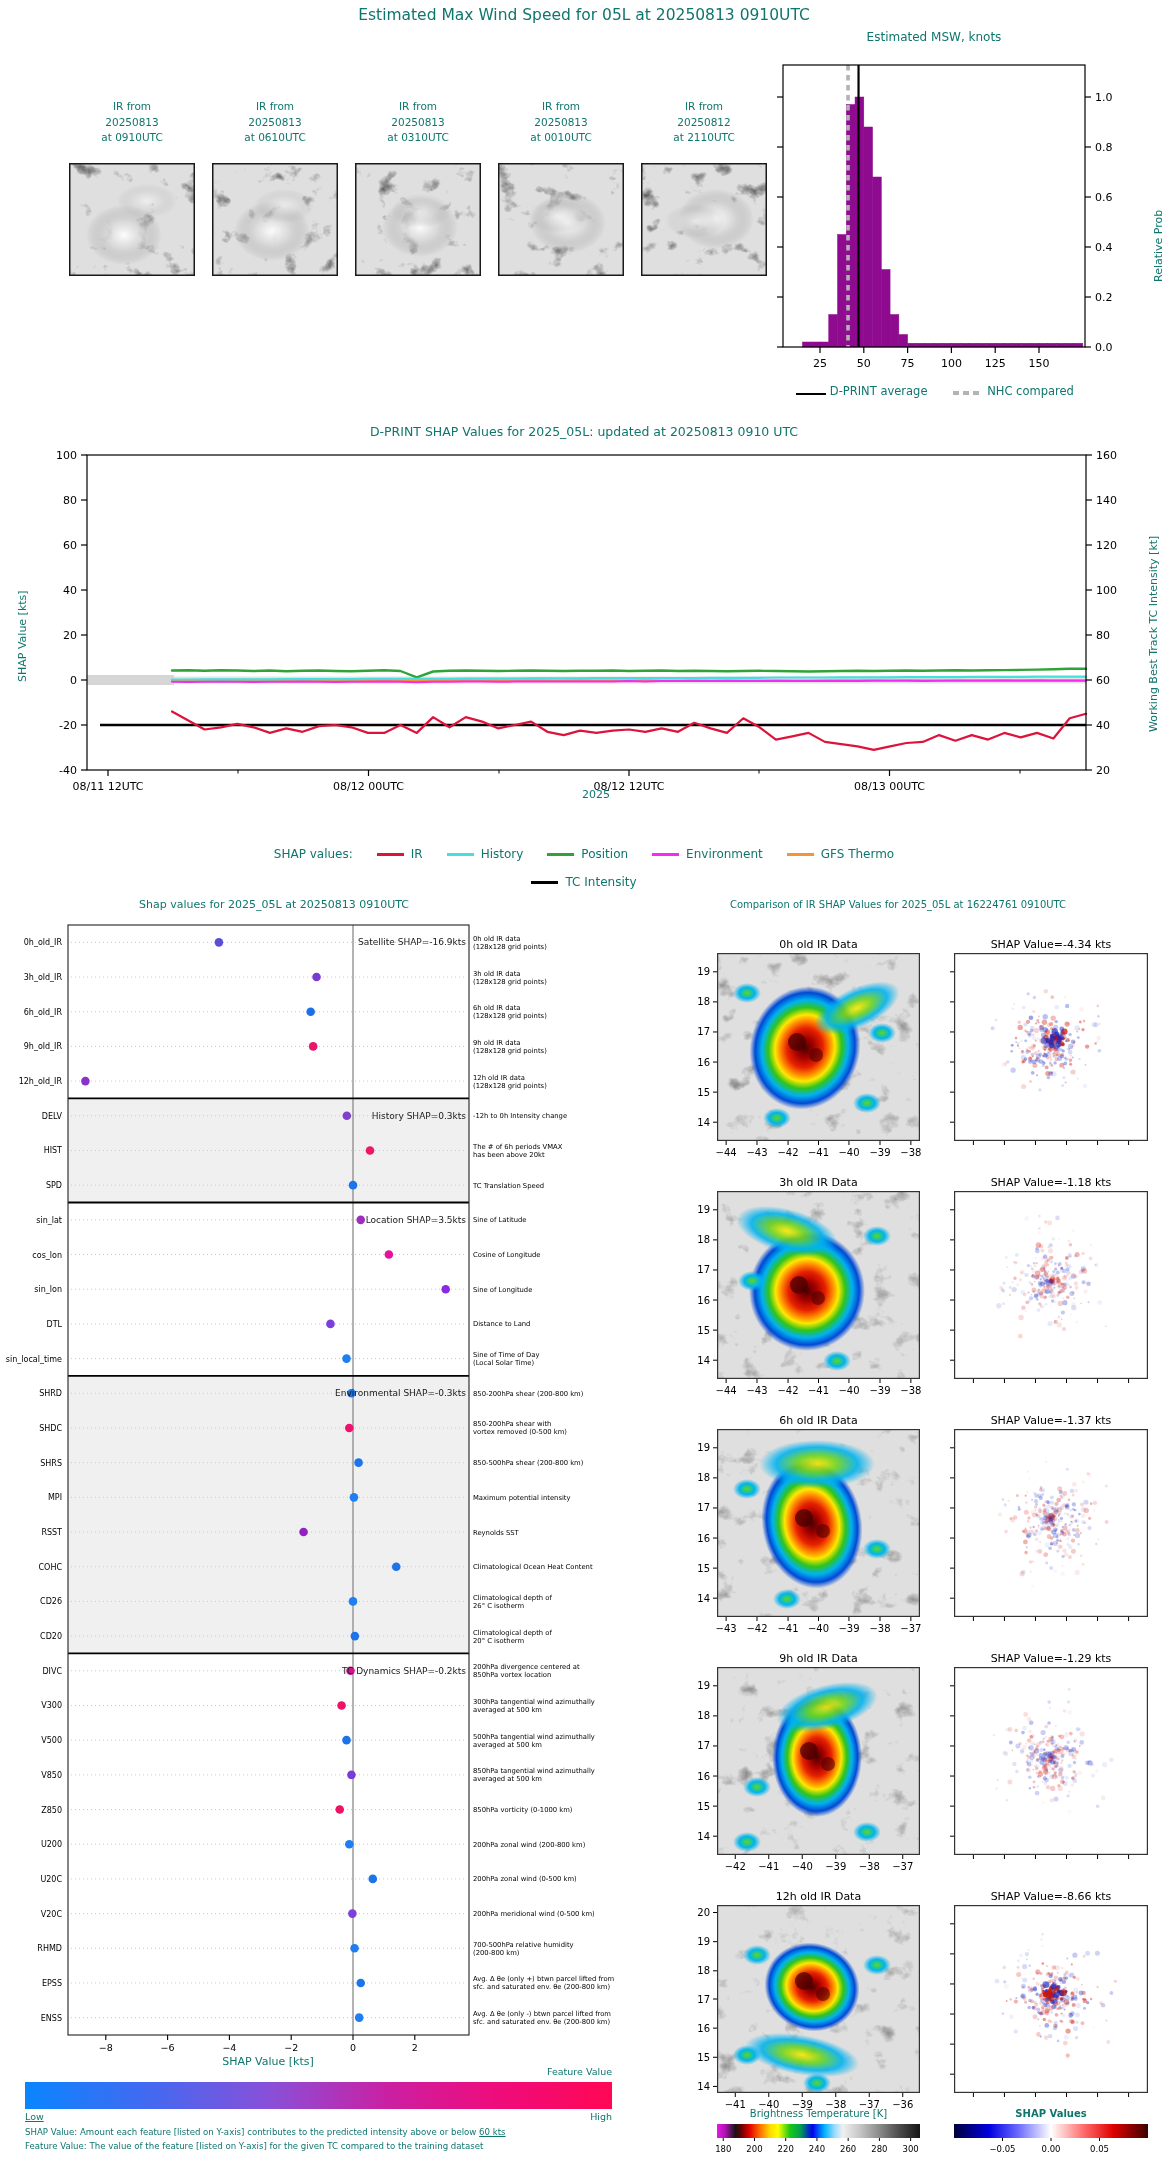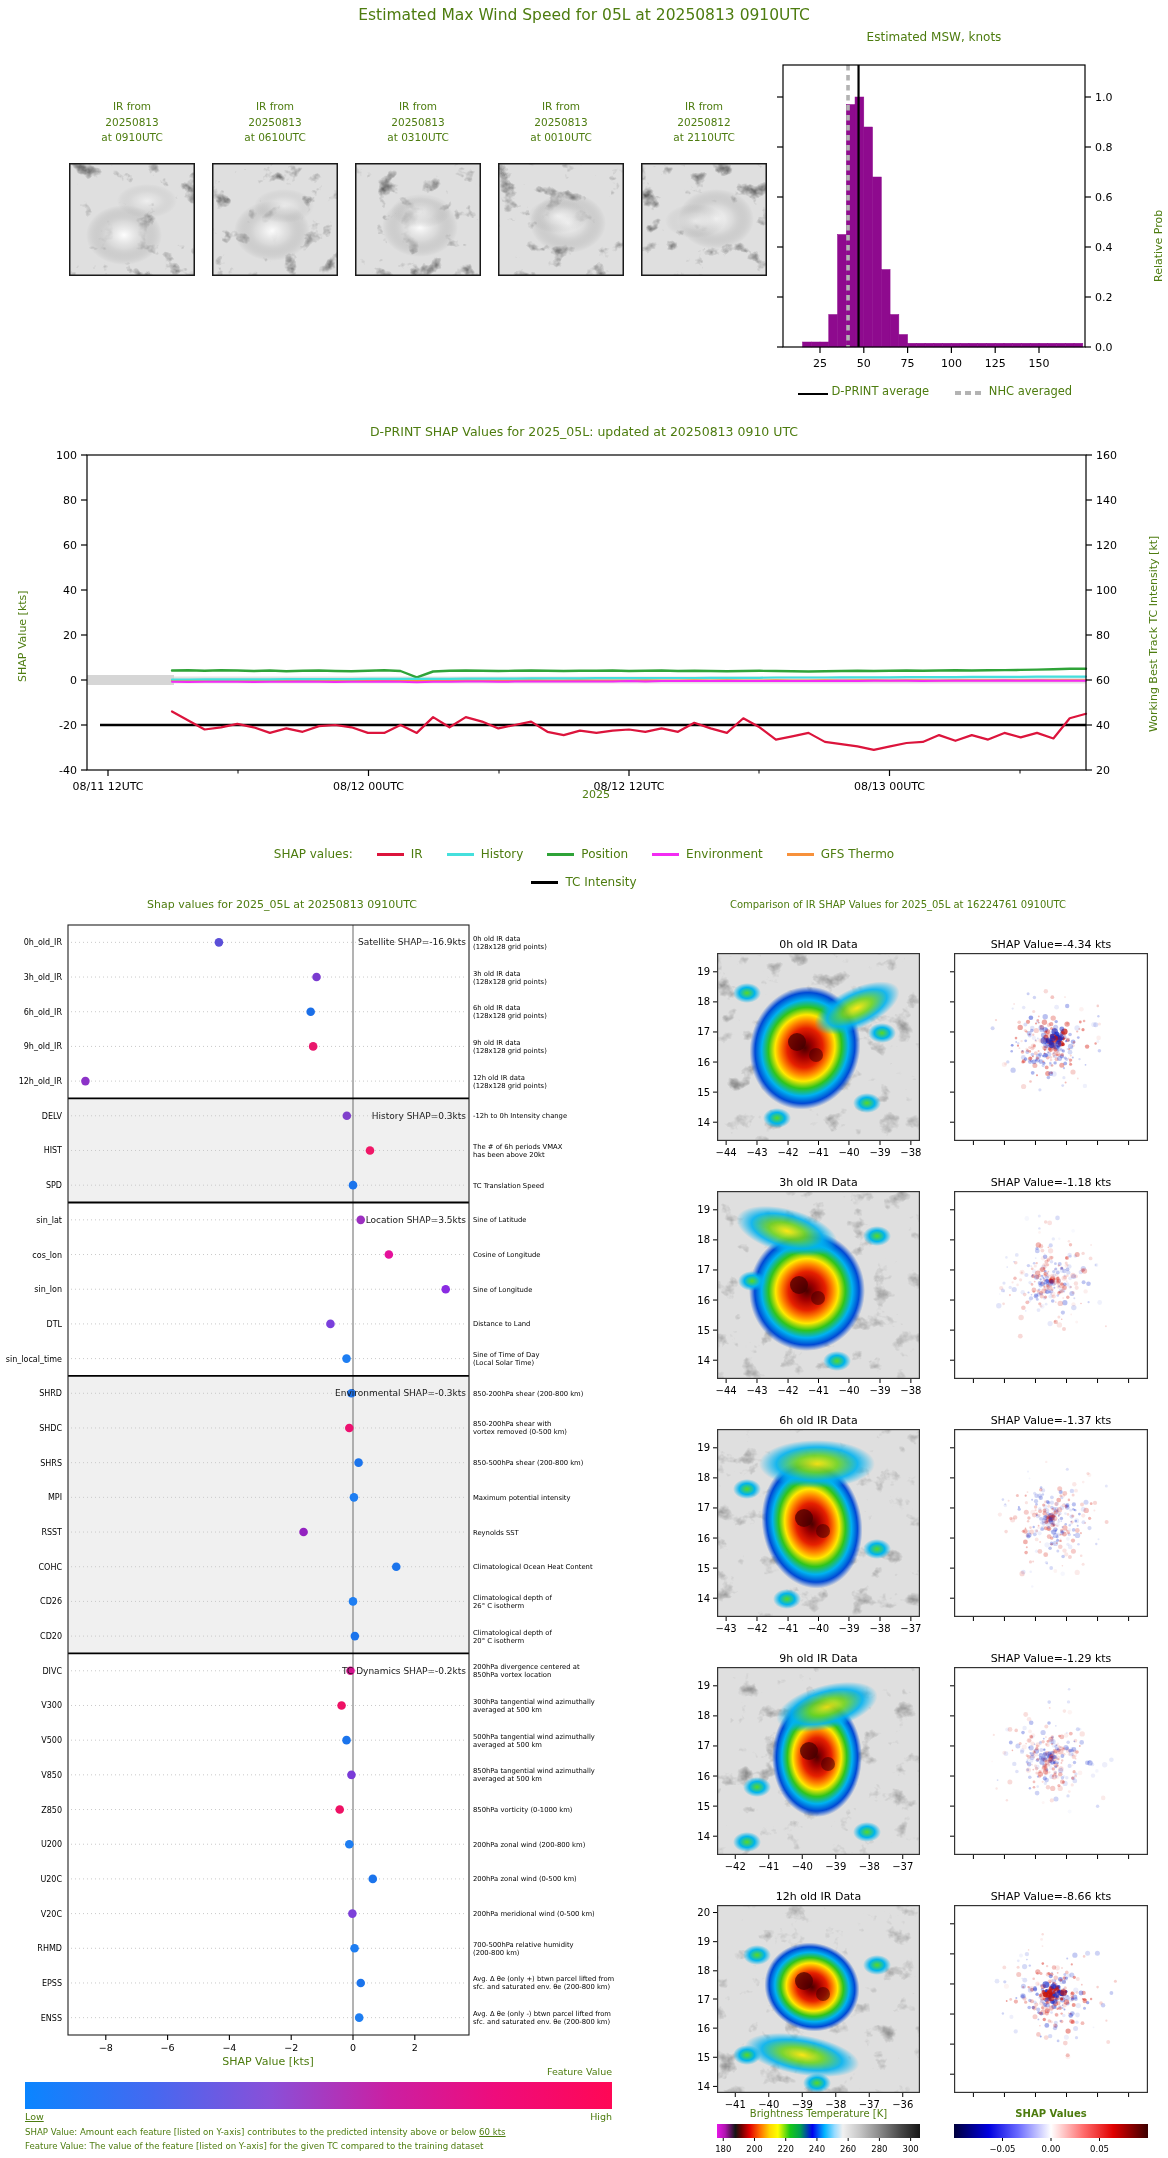--- a/index.html
+++ b/index.html
@@ -1,35 +1,35 @@
 <!DOCTYPE html>
 <html><head>
 <meta charset="utf-8">
 <style>
   html,body{margin:0;padding:0;background:#ffffff;}
   #root{position:relative;width:1168px;height:2158px;background:#fff;overflow:hidden;
-        font-family:"DejaVu Sans","Liberation Sans",sans-serif;color:#4d7c0f;}
+        font-family:"DejaVu Sans","Liberation Sans",sans-serif;color:#0f766e;}
   .abs{position:absolute;}
   .ctr{text-align:center;}
   .suptitle{top:6px;left:0;width:1168px;font-size:15.5px;}
   .hist-title{top:30px;left:783px;width:302px;font-size:12px;}
   .rot{transform:rotate(-90deg);transform-origin:left top;white-space:nowrap;}
   .hist-ylab{left:1152px;top:282px;font-size:11px;}
   .ts-title{top:424px;left:0;width:1168px;font-size:12.5px;}
   .ts-ylab-l{left:16px;top:682px;font-size:11px;}
   .ts-ylab-r{left:1147px;top:732px;font-size:11px;}
   .ts-xlab{top:788px;left:0;width:1168px;font-size:11px;padding-left:12px;}
   .legrow{display:flex;justify-content:center;align-items:center;gap:24px;left:0;width:1168px;font-size:12px;}
   .legrow .it{display:flex;align-items:center;gap:7px;}
   .sw{display:inline-block;width:27px;height:3px;}
   .histleg{top:384px;left:730px;width:410px;display:flex;justify-content:center;gap:26px;font-size:11.5px;align-items:center;}
   .sw-dash{display:inline-block;width:30px;height:4px;
      background:repeating-linear-gradient(90deg,#b3b3b3 0 6px,rgba(0,0,0,0) 6px 10px);}
   .sw-solid{display:inline-block;width:30px;height:2.5px;background:#000;}
-  .dot-title{top:898px;left:12px;width:540px;font-size:11px;}
+  .dot-title{top:898px;left:4px;width:540px;font-size:11px;}
   .cmp-title{top:899px;left:628px;width:540px;font-size:10px;}
   .shap-xlab{top:2055px;left:68px;width:400px;font-size:11px;}
   .fv-lab{top:2066px;left:362px;width:250px;text-align:right;font-size:9.5px;}
   .featurebar{top:2082px;left:25px;width:587px;height:27px;
      background:linear-gradient(90deg,#0a85ff 0%,#4668f0 22%,#8a4fd8 42%,#cb1fa2 62%,#ee0c7c 80%,#ff0755 100%);}
   .low-lab{top:2111px;left:25px;font-size:9.5px;text-decoration:underline;}
   .high-lab{top:2111px;left:512px;width:100px;text-align:right;font-size:9.5px;}
   .fn{left:25px;font-size:8.6px;}
   .btbar{top:2124px;left:717px;width:203px;height:14px;
      background:linear-gradient(90deg,#e617e6 0%,#b013b0 4%,#141414 9%,#6e0000 12%,#e00000 16%,#ff6a00 21%,#ffd800 26%,#ffff00 30%,#17c817 36%,#00a050 41%,#0000ee 47%,#00b4ff 53%,#9adcff 58%,#f0f0f0 62%,#c8c8c8 70%,#8a8a8a 80%,#4a4a4a 90%,#161616 100%);}
@@ -76,21 +76,21 @@
 
   <div class="abs ctr hist-title">Estimated MSW, knots</div>
   <div class="abs rot hist-ylab">Relative Prob</div>
   <div class="abs histleg">
     <span class="it">
       <span class="sw-solid"></span>
       <span>D-PRINT average</span>
     </span>
     <span class="it">
       <span class="sw-dash"></span>
-      <span>NHC averaged</span>
+      <span>NHC compared</span>
     </span>
   </div>
 
   <div class="abs ctr ts-title">D-PRINT SHAP Values for 2025_05L: updated at 20250813 0910 UTC</div>
   <div class="abs rot ts-ylab-l">SHAP Value [kts]</div>
   <div class="abs rot ts-ylab-r">Working Best Track TC Intensity [kt]</div>
   <div class="abs ctr ts-xlab">2025</div>
   <div class="abs legrow" style="top:847px;">
     <span>SHAP values:</span>
     <span class="it">

